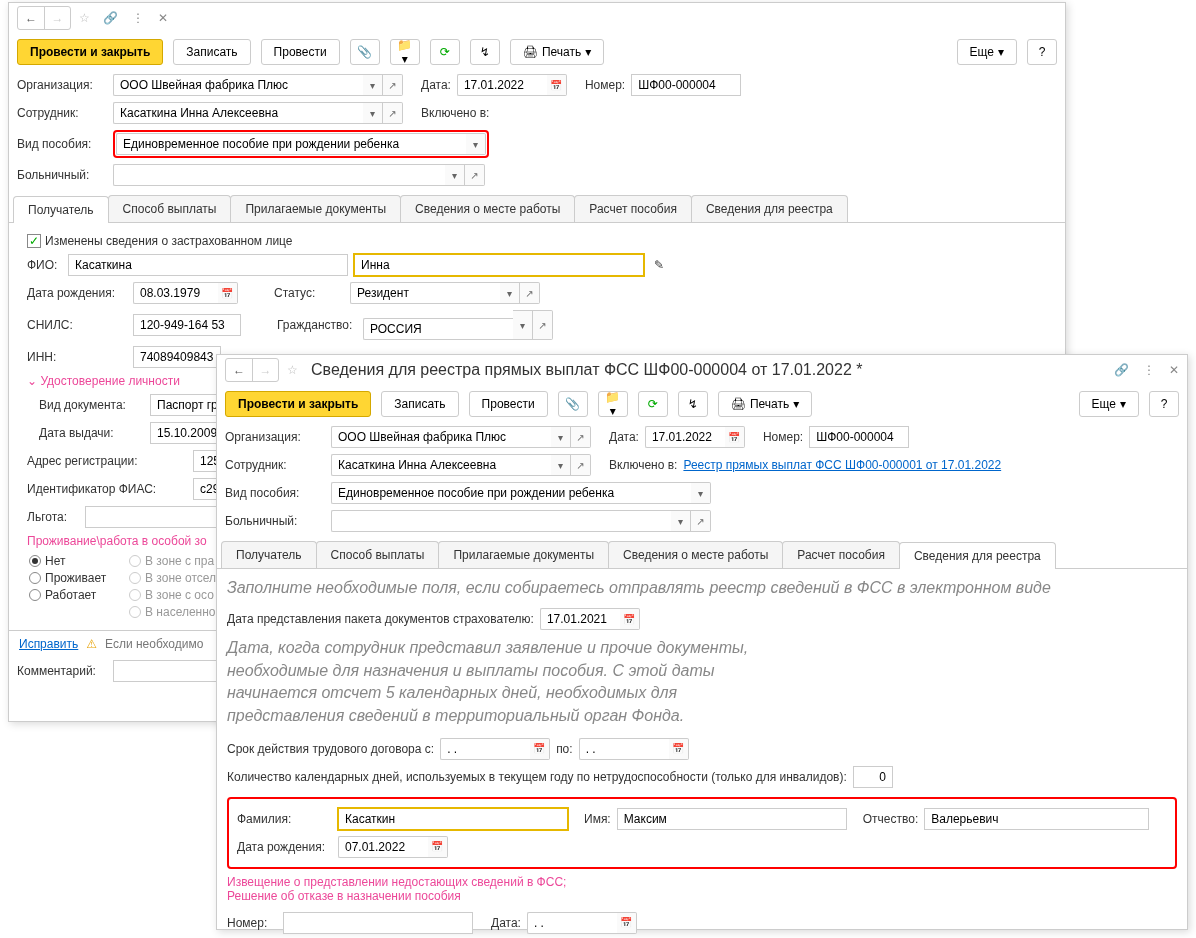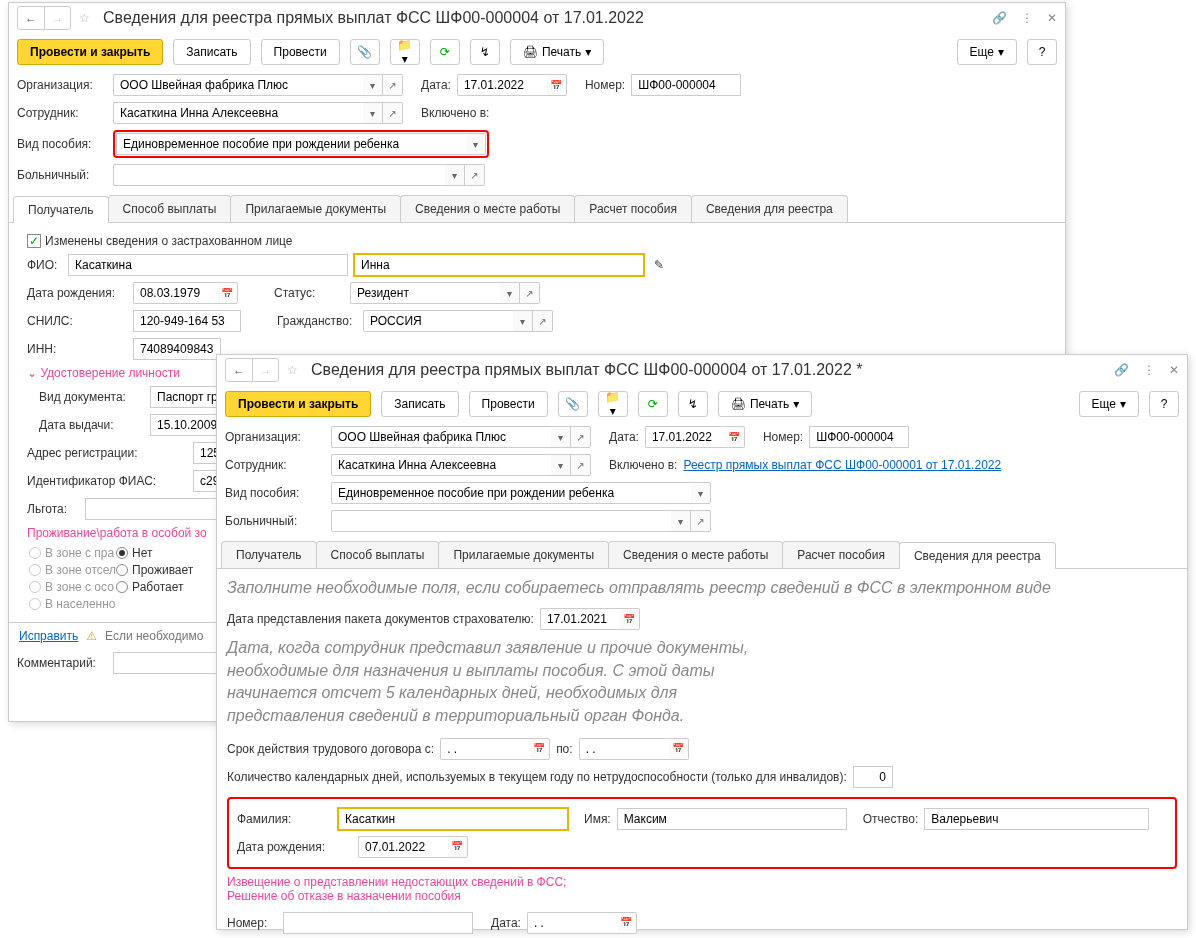--- a/index.html
+++ b/index.html
@@ -112,21 +112,20 @@
 </head>
 <body>
 
 <div class="window win1">
   <div class="titlebar">
     <div class="nav-arrows">
       <div class="nav-btn">←</div>
       <div class="nav-btn" style="color:#ccc">→</div>
     </div>
     <span class="star-icon">☆</span>
-    <span class="title-text">Сведения для реестра прямых выплат ФСС ШФ00-000004 от 17.01.2022</span>
     <div class="titlebar-right">
       <span>🔗</span>
       <span>⋮</span>
       <span>✕</span>
     </div>
   </div>
 
   <div class="toolbar">
     <button class="btn btn-yellow">Провести и закрыть</button>
     <button class="btn">Записать</button>
@@ -219,21 +218,21 @@
           <input class="input" style="width: 150px;" value="Резидент">
           <span class="input-addon">▾</span>
           <span class="input-addon last">↗</span>
         </div>
     </div>
     <div class="form-row">
       <span class="label" style="width:100px">СНИЛС:</span>
       <input class="input" style="width: 108px;" value="120-949-164 53">
       <span class="label" style="margin-left:30px;width:80px">Гражданство:</span>
       <div class="input-group">
-          <input class="input" style="width: 150px;" value="РОССИЯ">
+          <input class="input" style="width: 150px; margin-top: 8px;" value="РОССИЯ">
           <span class="input-addon">▾</span>
           <span class="input-addon last">↗</span>
         </div>
     </div>
     <div class="form-row">
       <span class="label" style="width:100px">ИНН:</span>
       <input class="input" style="width: 88px;" value="740894098433">
     </div>
     <div class="form-row">
       <span class="green-link">⌄ <span>Удостоверение личности</span></span>
@@ -255,50 +254,50 @@
       <input class="input" style="width: 38px;" value="c293c9a">
     </div>
     <div class="form-row">
       <span class="label" style="width:52px">Льгота:</span>
       <input class="input" style="width: 146px;">
     </div>
     <div class="form-row">
       <span class="green-link">Проживание\работа в особой зо</span>
     </div>
     <div style="display:flex; padding:0 10px;">
-      <div class="radio-group">
-        <div class="radio-item disabled">
-            <span class="radio-circle"></span>
-            <span>В зоне с пра</span>
-          </div>
-        <div class="radio-item disabled">
-            <span class="radio-circle"></span>
-            <span>В зоне отсел</span>
-          </div>
-        <div class="radio-item disabled">
-            <span class="radio-circle"></span>
-            <span>В зоне с осо</span>
-          </div>
-        <div class="radio-item disabled">
-            <span class="radio-circle"></span>
-            <span>В населенно</span>
-          </div>
-      </div>
       <div class="radio-group" style="width:100px">
         <div class="radio-item">
             <span class="radio-circle checked"></span>
             <span>Нет</span>
           </div>
         <div class="radio-item">
             <span class="radio-circle"></span>
             <span>Проживает</span>
           </div>
         <div class="radio-item">
             <span class="radio-circle"></span>
             <span>Работает</span>
+          </div>
+      </div>
+      <div class="radio-group">
+        <div class="radio-item disabled">
+            <span class="radio-circle"></span>
+            <span>В зоне с пра</span>
+          </div>
+        <div class="radio-item disabled">
+            <span class="radio-circle"></span>
+            <span>В зоне отсел</span>
+          </div>
+        <div class="radio-item disabled">
+            <span class="radio-circle"></span>
+            <span>В зоне с осо</span>
+          </div>
+        <div class="radio-item disabled">
+            <span class="radio-circle"></span>
+            <span>В населенно</span>
           </div>
       </div>
     </div>
   </div>
 
   <div style="border-top:1px solid #ccc; padding:6px 10px; display:flex; align-items:center; gap:8px">
     <span class="link">Исправить</span>
     <span class="warn-icon">⚠</span>
     <span class="small-grey">Если необходимо</span>
   </div>
@@ -422,21 +421,21 @@
         <span class="label" style="width:95px">Фамилия:</span>
         <span class="hl-yellow"><input class="input" style="width: 230px;" value="Касаткин"></span>
         <span class="label" style="margin-left:10px">Имя:</span>
         <input class="input" style="width: 230px;" value="Максим">
         <span class="label" style="margin-left:10px">Отчество:</span>
         <input class="input" style="width: 225px;" value="Валерьевич">
       </div>
       <div class="form-row" style="padding-left:0">
         <span class="label" style="width:95px">Дата рождения:</span>
         <div class="input-group">
-            <input class="input" style="width: 90px; margin-left: 20px;" value="07.01.2022">
+            <input class="input" style="width: 90px;" value="07.01.2022">
             <span class="input-addon last">📅</span>
           </div>
       </div>
     </div>
 
     <div class="green-link">Извещение о представлении недостающих сведений в ФСС;</div>
     <div class="green-link" style="margin-bottom:6px">Решение об отказе в назначении пособия</div>
     <div class="form-row" style="padding-left:0">
       <span class="label" style="width:50px">Номер:</span>
       <input class="input" style="width: 190px;">

